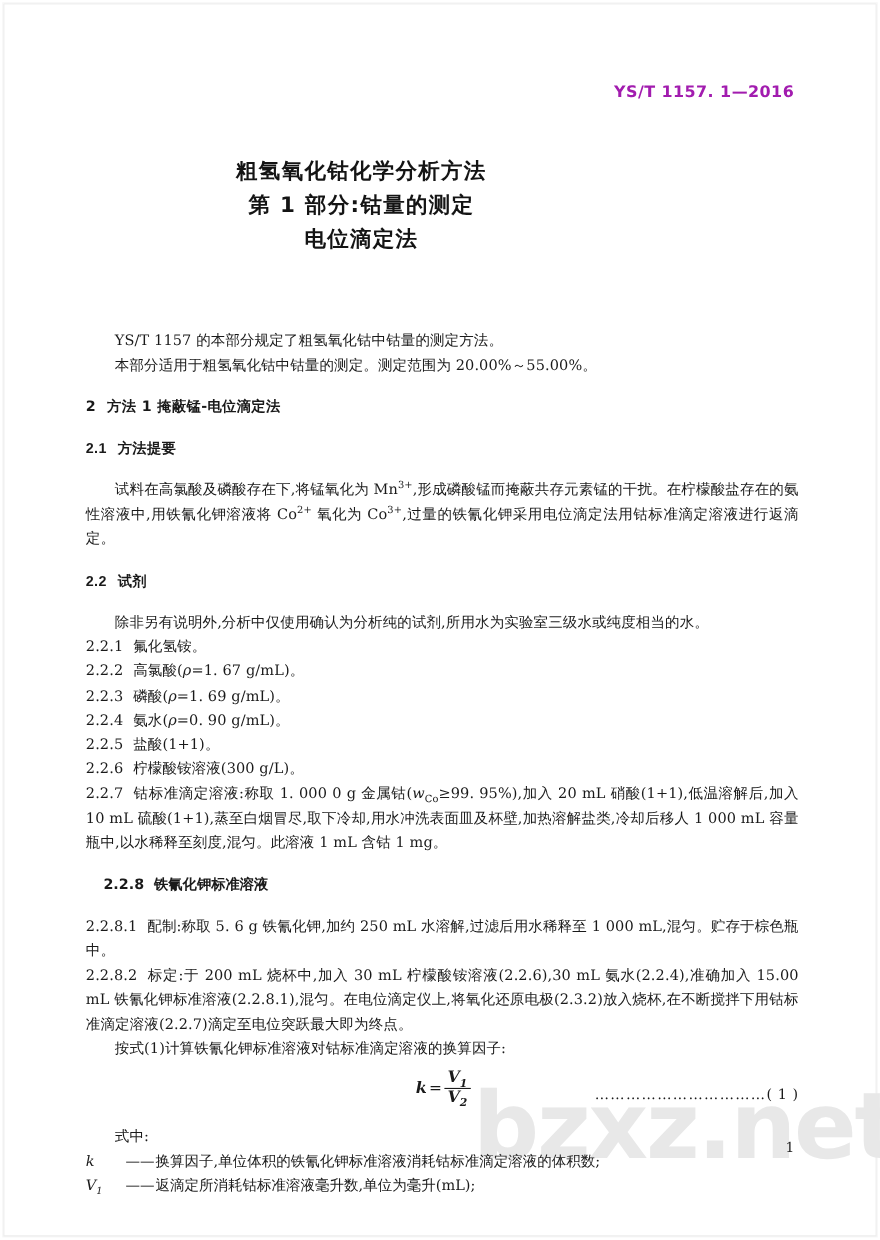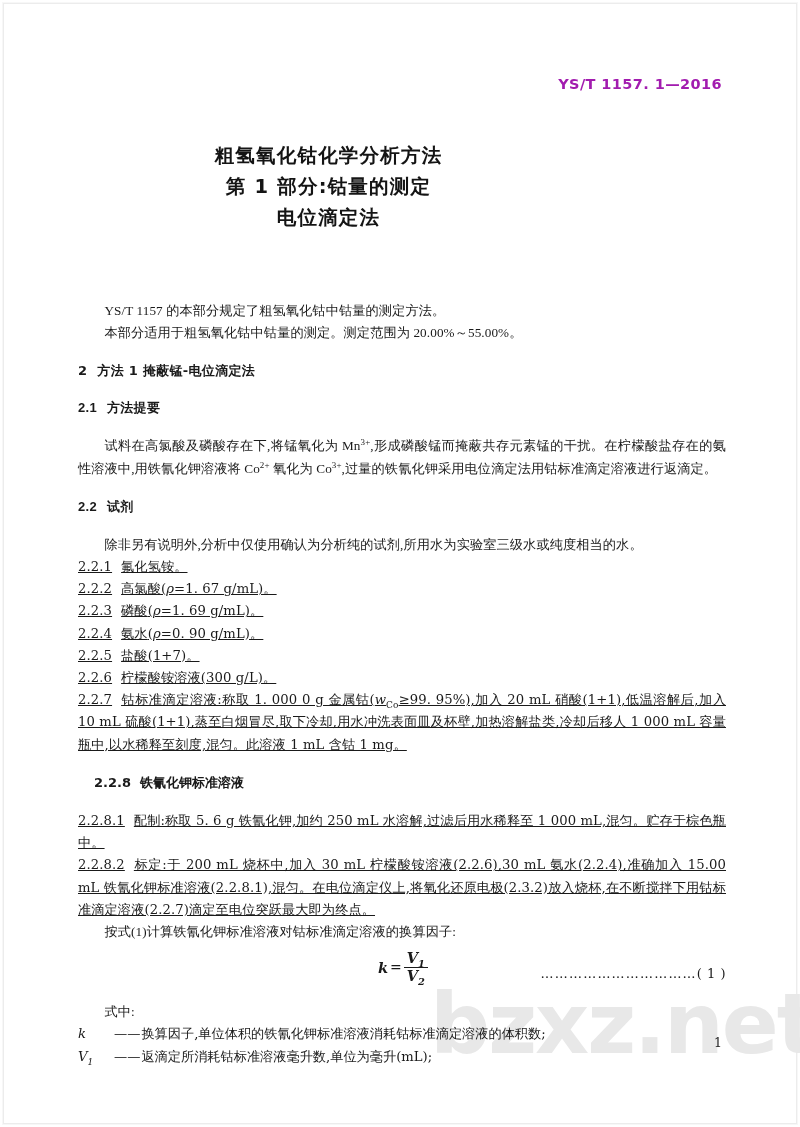--- a/index.html
+++ b/index.html
@@ -107,30 +107,29 @@
 
   p.para {
     font-family: "DejaVu Serif", "Liberation Serif", serif;
     font-size: 13.2px;
     line-height: 22.2px;
     margin: 0;
     text-align: justify;
     text-justify: inter-ideograph;
     letter-spacing: 0.1px;
   }
-  p.indent { text-indent: 2em; font-family: Liberation Serif, serif; }
+  p.indent { text-indent: 2em; }
 
   .item {
     font-family: "DejaVu Serif", "Liberation Serif", serif;
     font-size: 13.2px;
     line-height: 22.2px;
     margin: 0;
     text-align: justify;
     letter-spacing: 0.1px;
-    text-decoration: underline;
   }
   .item .num {
     margin-right: 9px;
   }
   .item-head {
     font-family: "DejaVu Sans", "Liberation Sans", sans-serif;
     font-size: 13px;
     font-weight: 700;
     line-height: 22.2px;
     margin: 16px;
@@ -285,21 +284,21 @@
 
       <div class="item">
         <span class="num">2.2.3</span><span>磷酸</span>(<span class="mi">ρ</span><span>=1. 69 g/mL)。</span>
       </div>
 
       <div class="item">
         <span class="num">2.2.4</span><span>氨水</span>(<span class="mi">ρ</span><span>=0. 90 g/mL)。</span>
       </div>
 
       <div class="item">
-        <span class="num">2.2.5</span><span>盐酸(1+7)。</span>
+        <span class="num">2.2.5</span><span>盐酸(1+1)。</span>
       </div>
 
       <div class="item">
         <span class="num">2.2.6</span><span>柠檬酸铵溶液(300 g/L)。</span>
       </div>
 
       <div class="item">
         <span class="num">2.2.7</span><span>钴标准滴定溶液:称取 1. 000 0 g 金属钴(</span><span class="mi">w</span><sub class="sub">Co</sub><span>≥99. 95%),加入 20 mL 硝酸(1+1),低温溶解后,加入 10 mL 硫酸(1+1),蒸至白烟冒尽,取下冷却,用水冲洗表面皿及杯壁,加热溶解盐类,冷却后移人 1 000 mL 容量瓶中,以水稀释至刻度,混匀。此溶液 1 mL 含钴 1 mg。</span>
       </div>
 

